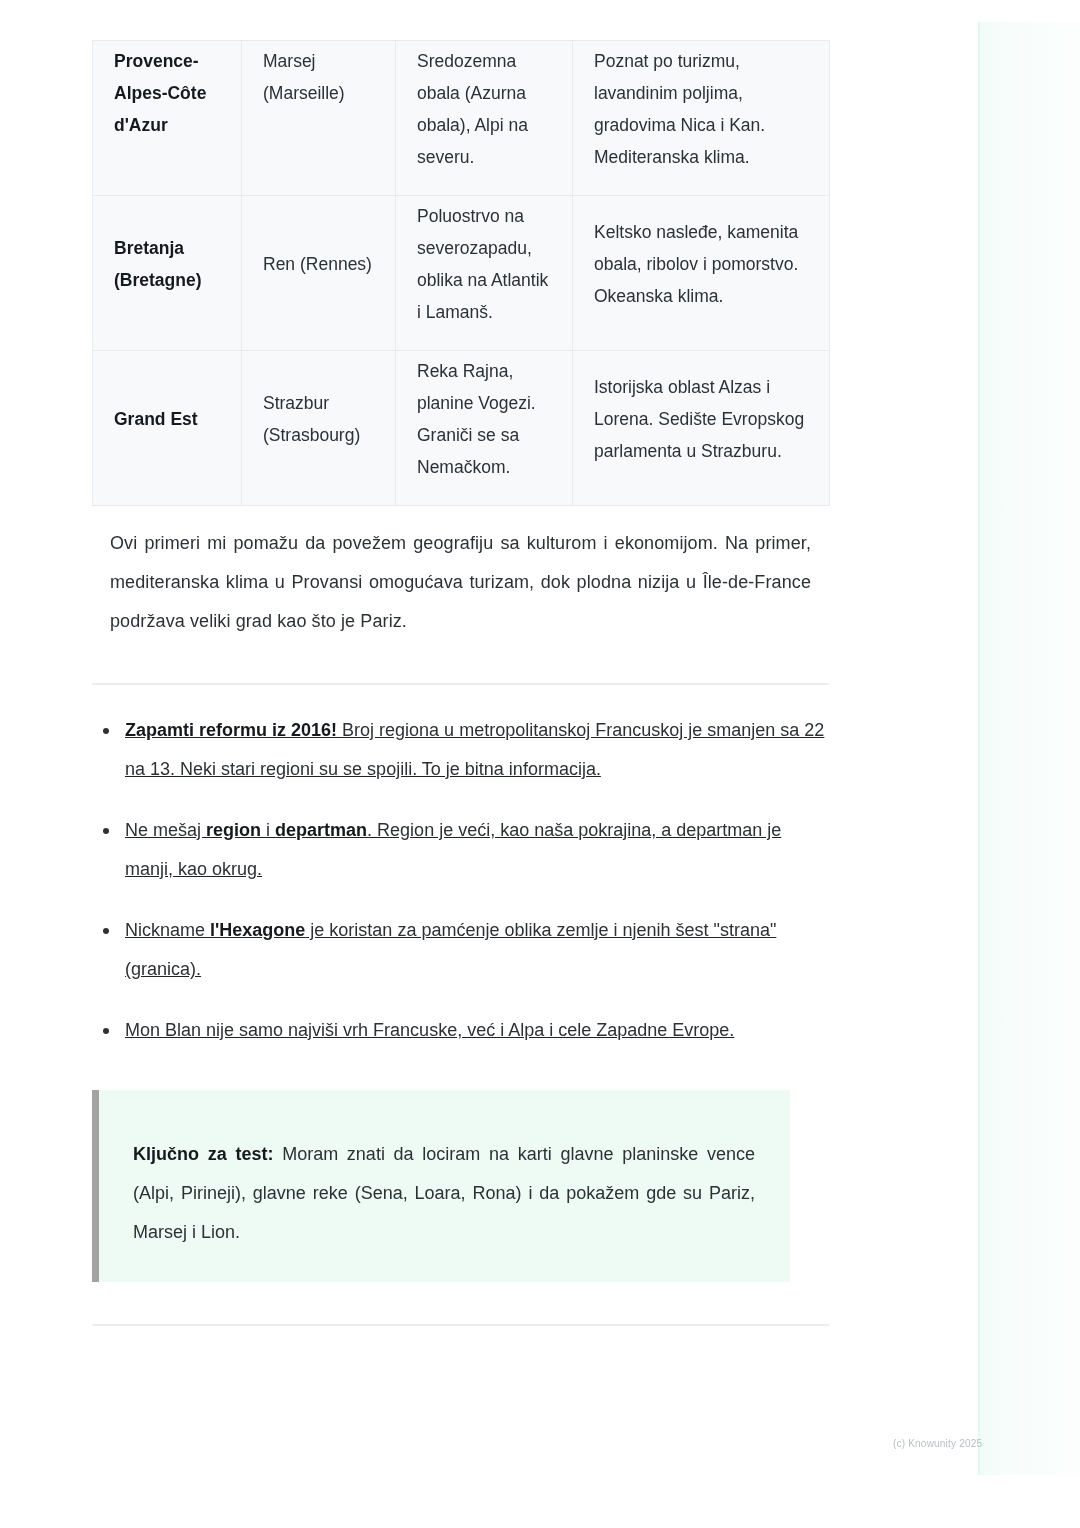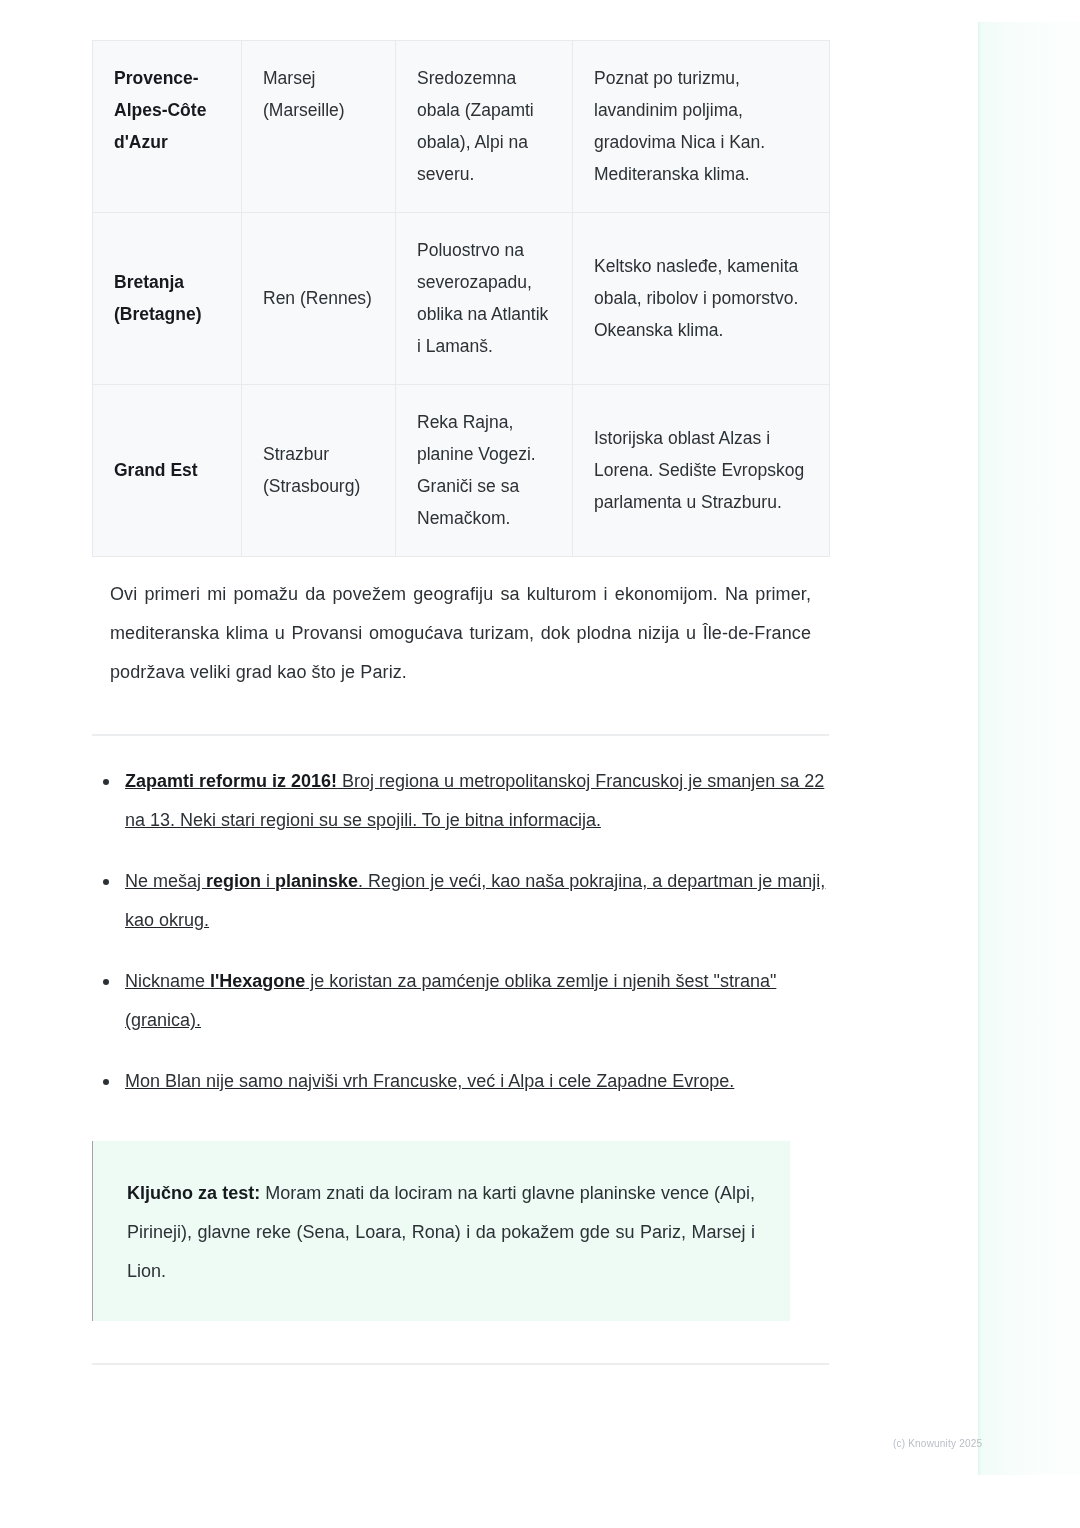--- a/index.html
+++ b/index.html
@@ -49,21 +49,21 @@
     table-layout: fixed;
     background: #f8f9fa;
   }
   table.regions col.c1 { width: 149px; }
   table.regions col.c2 { width: 154px; }
   table.regions col.c3 { width: 177px; }
   table.regions col.c4 { width: 257px; }
 
   table.regions td {
     border: 1px solid #e8eaed;
-    padding: 21px 20px 22px 21px;
+    padding: 4px 20px 22px 21px;
     vertical-align: middle;
     font-size: 17.5px;
     line-height: 32px;
     color: #2c3136;
     background: #f8f9fa;
   }
   table.regions td.name {
     font-weight: bold;
     color: #16191d;
   }
@@ -124,22 +124,22 @@
     height: 6px;
     border-radius: 50%;
     background: #2c3136;
   }
   ul.tips b { font-weight: bold; color: #16191d; }
 
   
   .callout {
     margin-top: 40px;
     background: #eefaf4;
-    border-left: 1px solid #a3a3a3;
-    padding: 33px 35px 30px 34px;
+    border-left: 7px solid #a3a3a3;
+    padding: 45px 35px 30px 34px;
     width: 698px;
     box-sizing: border-box;
   }
   .callout p {
     margin: 0;
     font-size: 18px;
     line-height: 39px;
     text-align: justify;
     color: #2c3136;
   }
@@ -169,21 +169,21 @@
       <colgroup>
           <col class="c1">
           <col class="c2">
           <col class="c3">
           <col class="c4">
         </colgroup>
       <tbody>
         <tr>
           <td class="name top">Provence-Alpes-Côte d'Azur</td>
           <td class="top">Marsej (Marseille)</td>
-          <td class="top">Sredozemna obala (Zapamti obala), Alpi na severu.</td>
+          <td class="top">Sredozemna obala (Azurna obala), Alpi na severu.</td>
           <td class="top">Poznat po turizmu, lavandinim poljima, gradovima Nica i Kan. Mediteranska klima.</td>
         </tr>
         <tr>
           <td class="name">Bretanja (Bretagne)</td>
           <td>Ren (Rennes)</td>
           <td>Poluostrvo na severozapadu, oblika na Atlantik i Lamanš.</td>
           <td>Keltsko nasleđe, kamenita obala, ribolov i pomorstvo. Okeanska klima.</td>
         </tr>
         <tr>
           <td class="name">Grand Est</td>
@@ -197,21 +197,21 @@
     <p class="body-text after-table">Ovi primeri mi pomažu da povežem geografiju sa kulturom i ekonomijom. Na primer, mediteranska klima u Provansi omogućava turizam, dok plodna nizija u Île-de-France podržava veliki grad kao što je Pariz.</p>
 
     <hr class="rule">
 
 
     <ul class="tips">
       <li>
         <b>Zapamti reformu iz 2016!</b><span> Broj regiona u metropolitanskoj Francuskoj je smanjen sa 22 na 13. Neki stari regioni su se spojili. To je bitna informacija.</span>
       </li>
       <li>
-        <span>Ne mešaj </span><b>region</b><span> i </span><b>planinske</b><span>. Region je veći, kao naša pokrajina, a departman je manji, kao okrug.</span>
+        <span>Ne mešaj </span><b>region</b><span> i </span><b>departman</b><span>. Region je veći, kao naša pokrajina, a departman je manji, kao okrug.</span>
       </li>
       <li>
         <span>Nickname </span><b>l'Hexagone</b><span> je koristan za pamćenje oblika zemlje i njenih šest "strana" (granica).</span>
       </li>
       <li>
         <span>Mon Blan nije samo najviši vrh Francuske, već i Alpa i cele Zapadne Evrope.</span>
       </li>
     </ul>
 
     <div class="callout">

